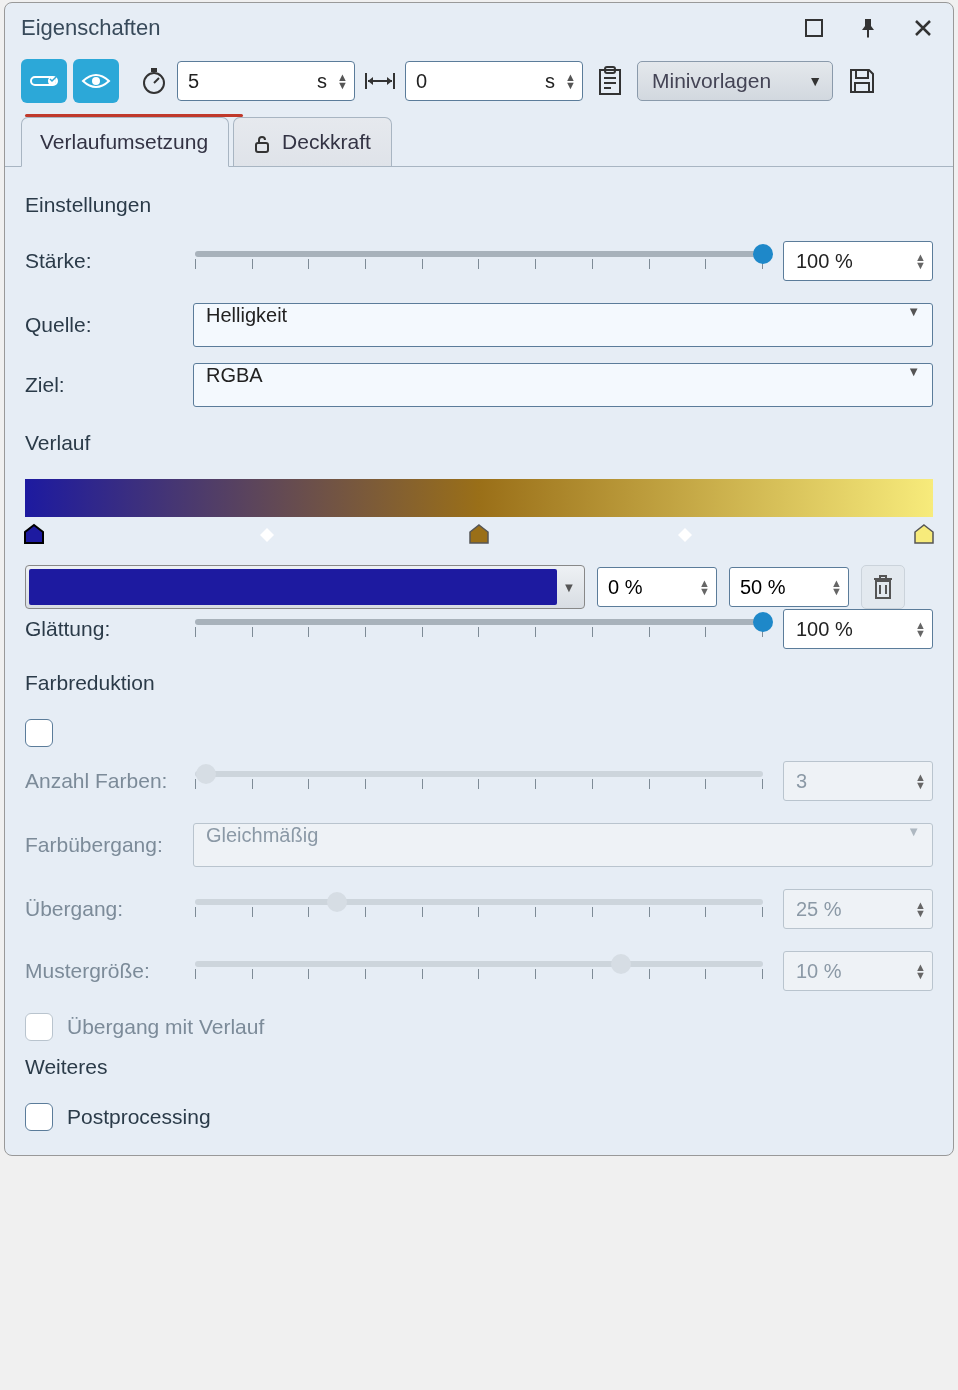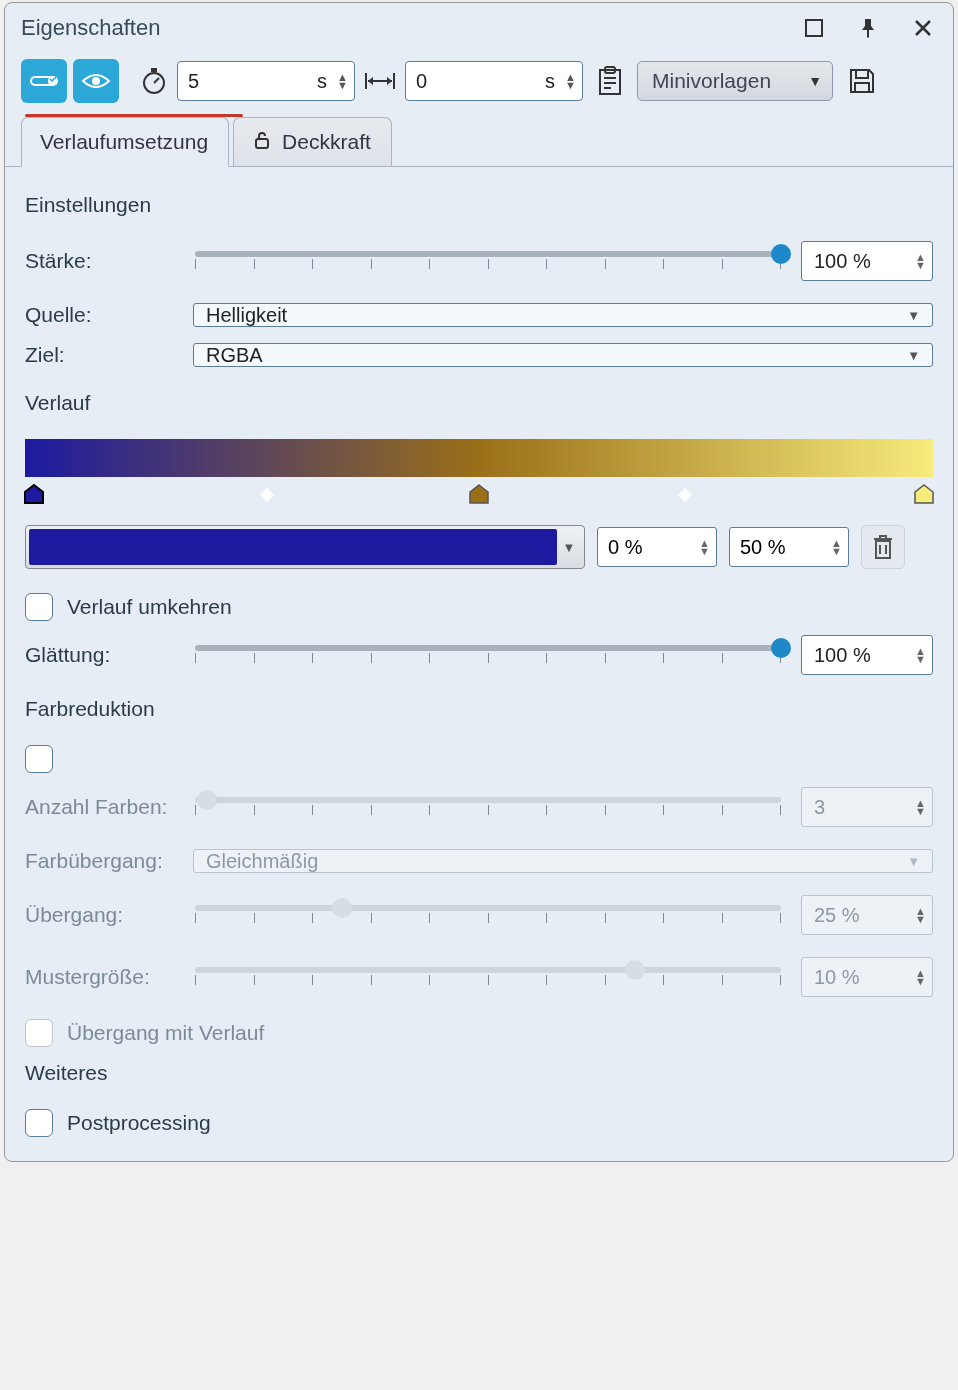--- a/index.html
+++ b/index.html
@@ -66,21 +66,21 @@
     position:relative; border-bottom:1px solid #a8b5c2;
   }
   .tab-strip::before {
     content:''; position:absolute; left:20px; width:218px; top:3px; height:3px; background:#c0392b; border-radius:2px;
   }
   .tab {
     padding:12px 20px 12px 18px; font-size:21px; color:#334;
     background:linear-gradient(#e6e9ee,#dfe3e9);
     border:1px solid #a8b5c2; border-bottom:none;
     border-top-left-radius:7px; border-top-right-radius:7px;
-    display:flex; align-items:flex-start; gap:10px;
+    display:flex; align-items:flex-end; gap:10px;
   }
   .tab.active { background:#e6edf5; border-bottom:1px solid #e6edf5; margin-bottom:-1px; }
   .tab .small-icon { font-size:18px; color:#333; }
 
   .content { padding: 18px 20px 0 20px; }
 
   .form-row { display:flex; align-items:center; gap:18px; margin-bottom:20px; }
   .form-row .label { width:150px; font-size:21px; color:#2b3b49; }
   .text-input {
     flex:1; height:44px; border:1px solid #5b7c9a; background:#f4f9fe; border-radius:3px;
@@ -98,32 +98,32 @@
   .slider-row { display:flex; align-items:center; gap:20px; margin-bottom:22px; }
   .slider-row .label { width:150px; font-size:21px; color:#2b3b49;}
   .slider-row .label.disabled { color:#7c8b99; }
   .slider-wrap { flex:1; position:relative; padding:8px 0 10px 0; }
   .slider-track { height:6px; background:#a8b2bb; border-radius:3px; position:relative;}
   .slider-thumb { position:absolute; top:-7px; width:20px; height:20px; background:#1e88c9; border-radius:50%; margin-left:-10px;}
   .slider-thumb.disabled { background:#d6dde4; }
   .slider-ticks { display:flex; justify-content:space-between; margin-top:2px; }
   .slider-ticks span { width:1px; height:10px; background:#7e8b96;}
   .slider-value {
-    width:132px; height:40px; border:1px solid #5b7c9a; border-radius:3px; background:#fff;
+    width:150px; height:40px; border:1px solid #5b7c9a; border-radius:3px; background:#fff;
     display:flex; align-items:center; justify-content:space-between; padding:0 6px 0 12px;
     font-size:20px; color:#222;
   }
   .slider-value.disabled { border-color:#b9c4ce; color:#8b99a6; background:#eef2f6; }
   .slider-value .arrows { display:flex; flex-direction:column; line-height:8px; font-size:11px; color:#666;}
 
   .dropdown-row { display:flex; align-items:center; gap:18px; margin-bottom:16px;}
   .dropdown-row .label { width:150px; font-size:21px; color:#2b3b49;}
   .dropdown {
-    flex:1; height:24px; border:1px solid #5b7c9a; border-radius:3px; background:#f4f9fe;
-    display:flex; align-items:center; justify-content:space-between; padding:0 12px 0 12px;
+    flex:1; height:44px; border:1px solid #5b7c9a; border-radius:3px; background:#f4f9fe;
+    display:flex; justify-content:space-between; padding:0 12px 0 12px;
     font-size:20px; color:#222;
   }
   .dropdown .caret { font-size:13px; color:#555;}
   .dropdown.disabled { border-color:#b9c4ce; color:#8b99a6; background:#eef2f6;}
   .dropdown.disabled .caret{ color:#aeb8c1;}
 
   .gradient-bar {
     height:38px;
     background: linear-gradient(to right, #1d1aa0 0%, #9a6f18 50%, #f7eb7b 100%);
     margin-bottom:6px;
@@ -367,24 +367,20 @@
         <svg width="22" height="26" viewBox="0 0 22 26">
             <rect x="4" y="7" width="14" height="17" fill="none" stroke="#555" stroke-width="2"></rect>
             <line x1="2" y1="5" x2="20" y2="5" stroke="#555" stroke-width="2"></line>
             <rect x="8" y="2" width="6" height="3" fill="none" stroke="#555" stroke-width="2"></rect>
             <line x1="8" y1="11" x2="8" y2="20" stroke="#555" stroke-width="2"></line>
             <line x1="14" y1="11" x2="14" y2="20" stroke="#555" stroke-width="2"></line>
           </svg>
       </div>
     </div>
 
-    <div class="checkbox-row">
-      <div class="cbox"></div>
-      <span>Verlauf umkehren</span>
-    </div>
 
     <div class="slider-row">
       <div class="label">Glättung:</div>
       <div class="slider-wrap">
         <div class="slider-track">
             <div class="slider-thumb" style="left:100%"></div>
           </div>
         <div class="slider-ticks">
             <span></span>
             <span></span>

